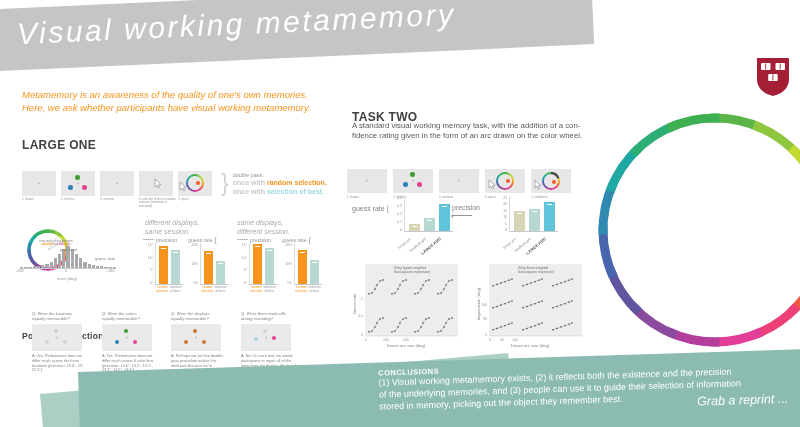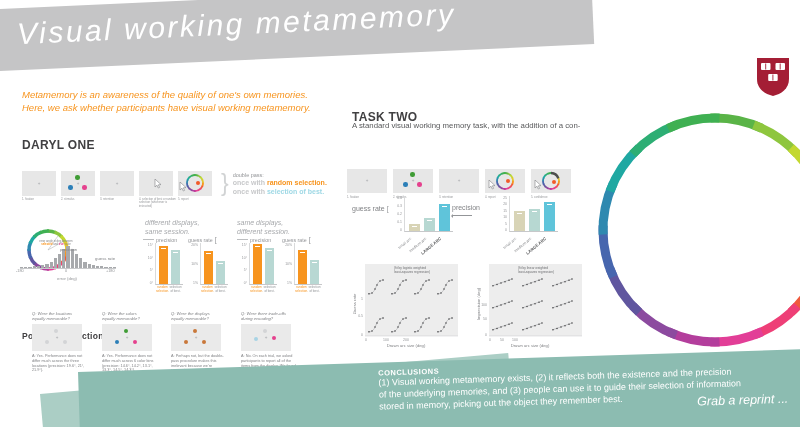--- a/index.html
+++ b/index.html
@@ -150,21 +150,21 @@
     <line x1="9.7" y1="6.5" x2="9.7" y2="12.5" stroke="#a41e35" stroke-width="0.9"></line>
     <line x1="24.2" y1="6.5" x2="24.2" y2="12.5" stroke="#a41e35" stroke-width="0.9"></line>
     <line x1="16.9" y1="17.5" x2="16.9" y2="23.5" stroke="#a41e35" stroke-width="0.9"></line>
   </svg>
 
   <div class="intro">
     <div>Metamemory is an awareness of the quality of one's own memories.</div>
     <div>Here, we ask whether participants have visual working metamemory.</div>
   </div>
 
-  <div class="sec-head" style="left:22px;top:138px;">DARYL ONE</div>
+  <div class="sec-head" style="left:22px;top:138px;">LARGE ONE</div>
   <div class="sec-desc" style="left:22px;top:149px;">
   </div>
 
   <div class="panel t1p" style="left:22px;">
     <span class="fix">+</span>
     <span class="plabel">1. fixation</span>
   </div>
   <div class="panel t1p" style="left:61px;">
     <span class="fix">+</span>
     <span class="dot d45 c-green" style="left:14px;top:4px;"></span>
@@ -467,20 +467,21 @@
       <span class="dot d4 c-faint" style="left:22px;top:5px;"></span>
       <span class="dot d4 c-pale" style="left:13px;top:13px;"></span>
       <span class="dot d4 c-pink" style="left:31px;top:12px;"></span>
     </div>
     <div class="obj-a">A: No. On each trial, we asked participants to report all of the items from the display. We found independence of performance across items.</div>
   </div>
 
   <div class="sec-head" style="left:352px;top:110px;">TASK TWO</div>
   <div class="sec-desc" style="left:352px;top:121px;">
     <div>A standard visual working memory task, with the addition of a con-</div>
+      <div>fidence rating given in the form of an arc drawn on the color wheel.</div>
   </div>
 
   <div class="panel t2p" style="left:347px;">
     <span class="fix">+</span>
     <span class="plabel">1. fixation</span>
   </div>
   <div class="panel t2p" style="left:393px;">
     <span class="fix">+</span>
     <span class="dot d45 c-green" style="left:17px;top:3px;"></span>
     <span class="dot d45 c-blue" style="left:10px;top:13px;"></span>

